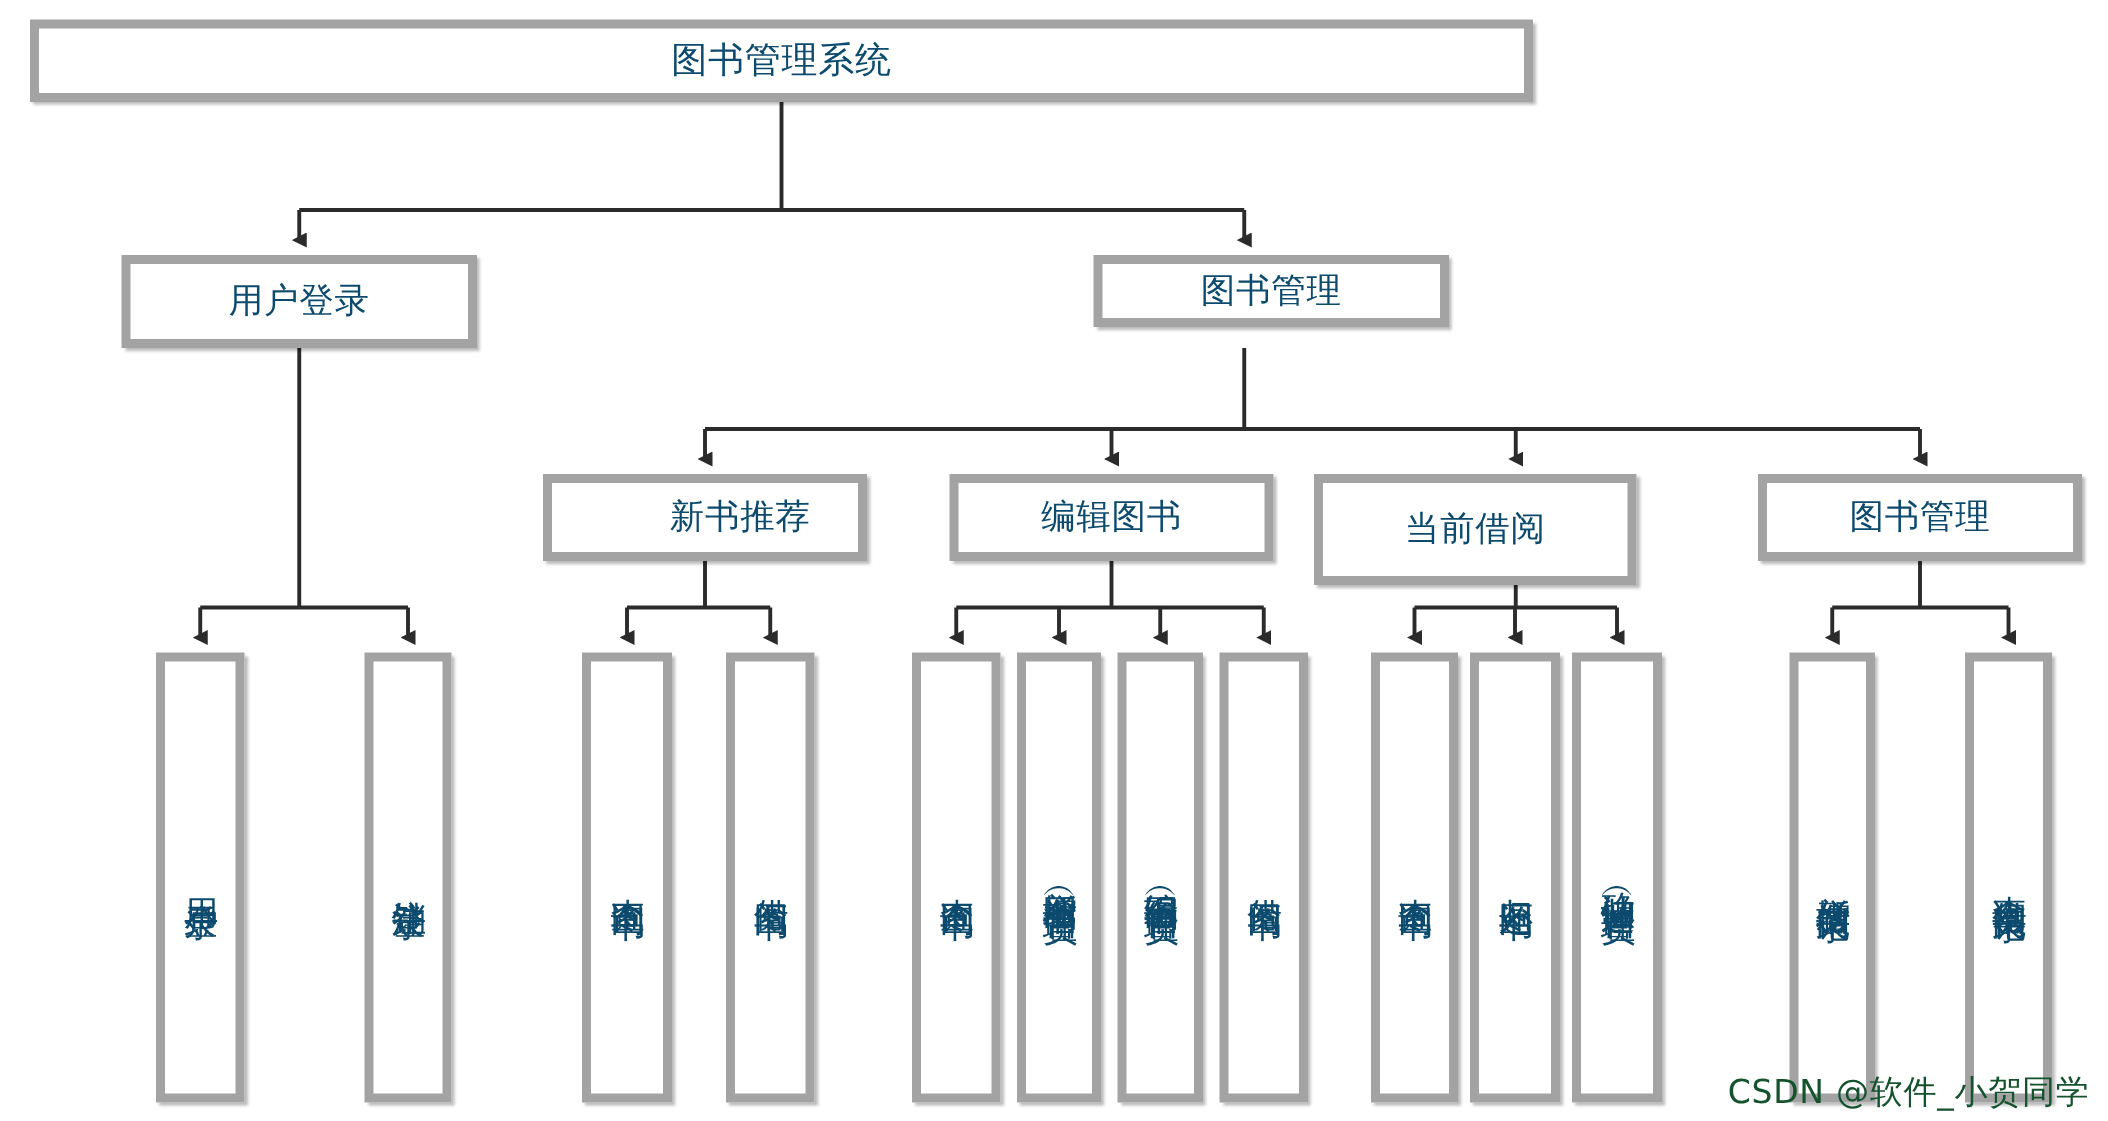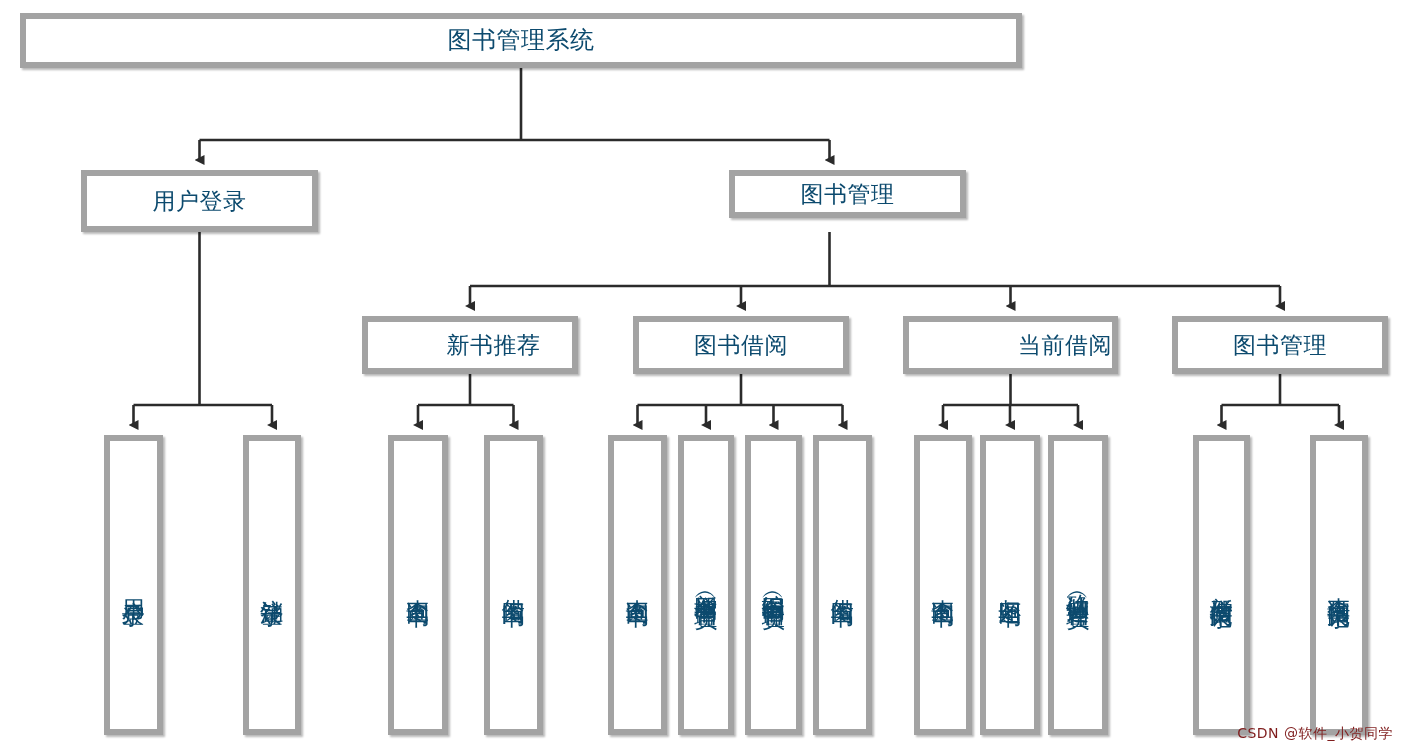--- a/index.html
+++ b/index.html
@@ -58,22 +58,22 @@
     text-orientation: upright;
     font-size: 23px;
     line-height: 1.32;
     letter-spacing: 2px;
     white-space: nowrap;
   }
   #watermark {
     position: absolute;
     right: 12px;
     bottom: 4px;
-    font-size: 14px;
-    color: #7f1d1d;
+    font-size: 22px;
+    color: #14532d;
     letter-spacing: 0.5px;
     white-space: nowrap;
     font-family: "DejaVu Sans", "Liberation Sans", sans-serif;
   }
 </style>
 </head>
 <body>
 
 <div id="canvas">
   <svg id="edges" viewBox="0 0 1405 747">
@@ -126,23 +126,23 @@
       <div class="node horizontal" style="left: 81px; top: 170px; width: 237px; height: 62px;">
         <span class="label">用户登录</span>
       </div>
       <div class="node horizontal" style="left: 729px; top: 170px; width: 237px; height: 48px;">
         <span class="label">图书管理</span>
       </div>
       <div class="node horizontal" style="left: 362px; top: 316px; width: 216px; height: 58px; padding-left: 47px;">
         <span class="label">新书推荐</span>
       </div>
       <div class="node horizontal" style="left: 633px; top: 316px; width: 216px; height: 58px;">
-        <span class="label">图书借阅</span>
+        <span class="label">编辑图书</span>
       </div>
-      <div class="node horizontal" style="left: 903px; top: 316px; width: 215px; height: 58px; justify-content: flex-end;">
+      <div class="node horizontal" style="left: 876px; top: 316px; width: 215px; height: 74px;">
         <span class="label">当前借阅</span>
       </div>
       <div class="node horizontal" style="left: 1172px; top: 316px; width: 216px; height: 58px;">
         <span class="label">图书管理</span>
       </div>
       <div class="node vertical" style="left: 104px; top: 435px; width: 59px; height: 300px;">
         <span class="label">用户登录</span>
       </div>
       <div class="node vertical" style="left: 243px; top: 435px; width: 58px; height: 300px;">
         <span class="label">注销登录</span>

